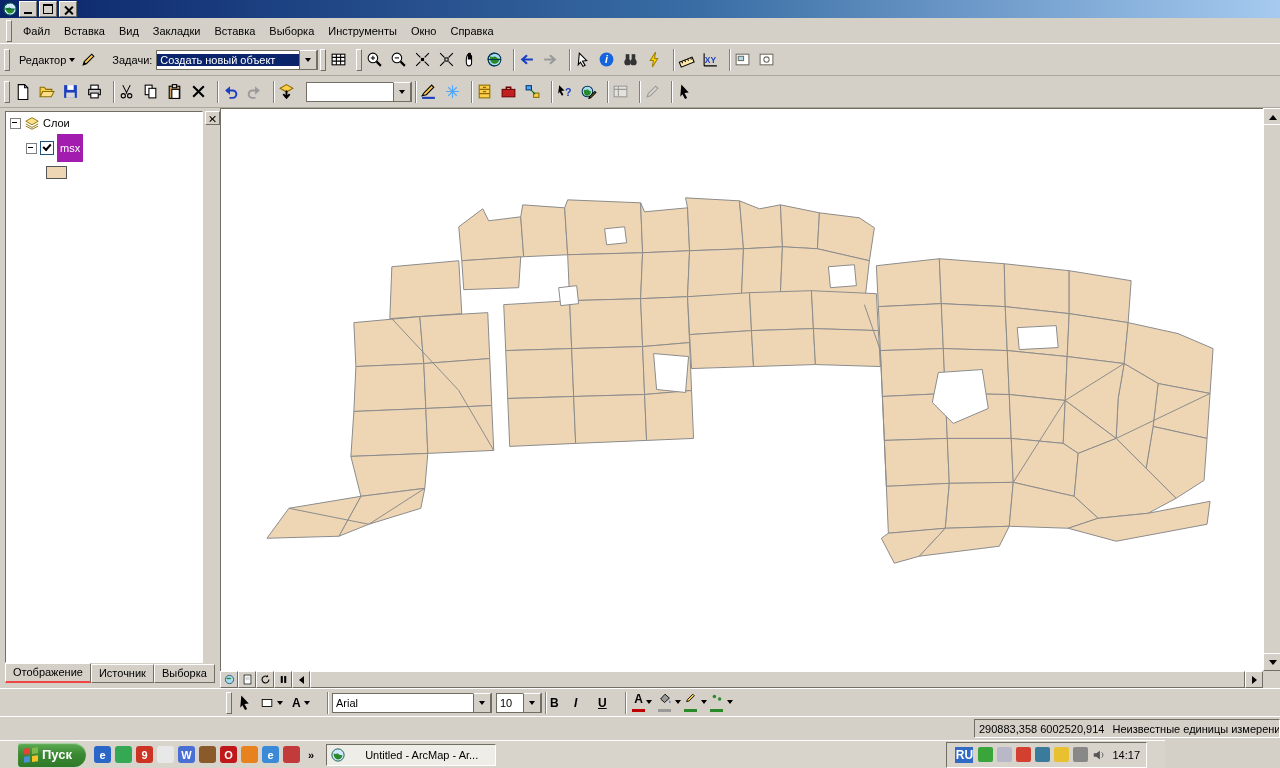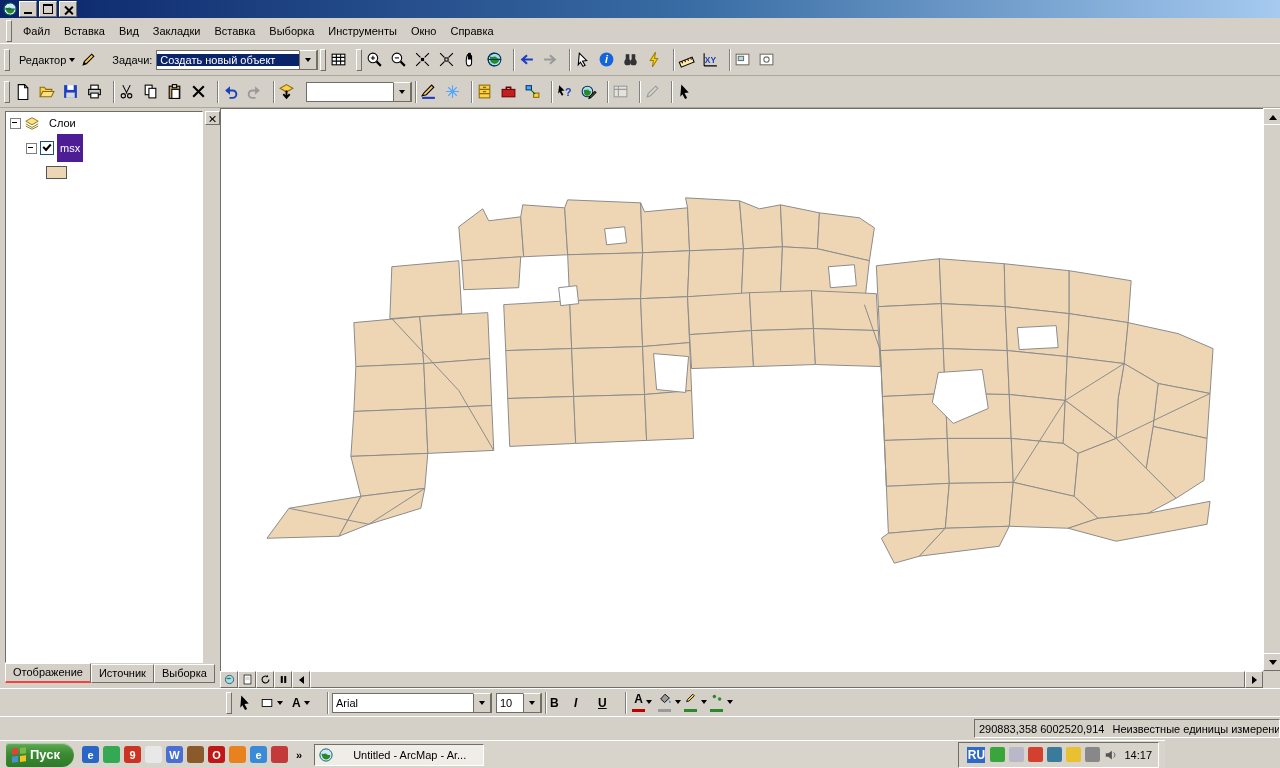--- a/index.html
+++ b/index.html
@@ -44,21 +44,21 @@
   .toc-white{position:absolute;left:5px;top:3px;width:198px;height:552px;background:#fff;box-sizing:border-box}
   .toc-strip{position:absolute;right:2px;top:3px;width:13px;height:552px}
   .toc-close{width:13px;height:12px;background:#d4d0c8;display:flex;align-items:center;justify-content:center}
   .toc-close .glyph-x{width:7px;height:7px}
   .toc-close .glyph-x:before,.toc-close .glyph-x:after{left:3px;height:8px;width:1.4px}
   .tree-row{display:flex;align-items:center;margin:4px 0 0 4px;white-space:nowrap}
   .pm{width:9px;height:9px;border:1px solid #808080;background:#fff;position:relative;flex:none;margin-right:3px}
   .pm:before{content:"";position:absolute;left:1px;top:3.5px;width:5px;height:1px;background:#000}
   .chk{width:12px;height:12px;border:1px solid #1c5180;background:#fff;position:relative;flex:none;margin-right:3px}
   .chk:before{content:"";position:absolute;left:2px;top:2px;width:6px;height:3px;border-left:2px solid #000;border-bottom:2px solid #000;transform:rotate(-48deg)}
-  .layer-sel{background:#4c1d95;color:#fff;padding:8px 3px}
+  .layer-sel{background:#a21caf;color:#fff;padding:8px 3px}
   .swatch{width:19px;height:11px;border:1px solid #555;margin-left:40px;margin-top:4px}
   .toc-tabs{position:absolute;left:5px;bottom:4px;display:flex}
   .toc-tab{height:17px;line-height:17px;padding:0 7px;background:#d4d0c8;border:1px solid #716f64;border-top:1px solid #fff;border-left-color:#fff;margin-right:0}
   .toc-tab.active{background:#d4d0c8;border-bottom:2px solid #ef4444;font-weight:normal;position:relative;top:-1px}
   .map-wrap{position:absolute;left:220px;top:0;width:1060px;height:580px}
   .map-canvas{position:absolute;left:0;top:0;width:1043px;height:563px;background:#fff;border-top:1px solid #716f64;border-left:1px solid #716f64;box-sizing:border-box}
   .map-canvas svg{width:100%;height:100%;display:block}
   .vscroll{position:absolute;right:0;top:0;width:17px;height:563px;background:#d4d0c8}
   .hscroll{position:absolute;left:0;bottom:0;width:1043px;height:17px;background:#d4d0c8;display:flex;align-items:center}
   .corner{position:absolute;right:0;bottom:0;width:17px;height:17px;background:#d4d0c8}
@@ -75,21 +75,21 @@
   
   .drawbar{position:absolute;left:0;top:688px;width:1280px;height:28px;display:flex;align-items:center;padding-left:224px;box-sizing:border-box;border-top:1px solid #fff}
   .colorbar{position:absolute;left:2px;bottom:2px;width:13px;height:3px}
   .colbtn{position:relative;width:26px;height:22px;display:flex;align-items:flex-start;justify-content:center}
 
   
   .statusbar{position:absolute;left:0;top:716px;width:1280px;height:24px;border-top:1px solid #fff}
   .status-cell{position:absolute;right:0;top:2px;width:306px;height:19px;line-height:19px;padding-left:4px;box-sizing:border-box;background:#d4d0c8;font-size:11px;white-space:nowrap;overflow:hidden}
 
   
-  .taskbar{position:absolute;left:0;top:740px;width:1165px;height:28px;background:#d8d4cc;border-top:1px solid #fff;display:flex;align-items:center;padding:0 6px;box-sizing:border-box}
+  .taskbar{position:absolute;left:0;top:740px;width:1165px;height:28px;background:#d8d4cc;border-top:1px solid #fff;display:flex;align-items:center;padding:0 18px;box-sizing:border-box}
   .startbtn{height:24px;padding:0 14px 0 6px;background:linear-gradient(#5eac56,#3c8a34 45%,#2f7a28);border-radius:3px 12px 12px 3px;color:#fff;font-weight:bold;font-size:13px;display:flex;align-items:center;flex:none;box-shadow:inset 0 1px 1px rgba(255,255,255,.5)}
   .flag{width:14px;height:14px;margin-right:4px;position:relative;transform:skewY(-6deg)}
   .flag i{position:absolute;width:6px;height:6px}
   .flag i:nth-child(1){left:0;top:0;background:#e34234}
   .flag i:nth-child(2){right:0;top:0;background:#7eb84a}
   .flag i:nth-child(3){left:0;bottom:0;background:#4a90d9}
   .flag i:nth-child(4){right:0;bottom:0;background:#f7c324}
   .ql{display:flex;align-items:center;margin-left:8px}
   .ql-icon{width:17px;height:17px;border-radius:3px;margin-right:4px;color:#fff;font-size:11px;font-weight:bold;display:flex;align-items:center;justify-content:center}
   .ql-more{margin:0 4px;font-weight:bold}
@@ -420,21 +420,21 @@
 
     <div class="toc">
       <div class="toc-white in">
         <div class="tree-row">
           <div class="pm"></div>
           <svg class="ic" style="width:16px;height:14px" viewBox="0 0 18 14">
               <path d="M9 1l7 4-7 4-7-4z" fill="#ffe08a" stroke="#8a6d00"></path>
               <path d="M2 8l7 4 7-4" fill="none" stroke="#8a6d00"></path>
               <path d="M2 10.5l7 3.5 7-3.5" fill="none" stroke="#8a6d00"></path>
             </svg>
-          <span style="margin-left:9px">Слои</span>
+          <span style="margin-left:3px">Слои</span>
         </div>
         <div class="tree-row" style="margin-left:20px">
           <div class="pm"></div>
           <div class="chk"></div>
           <span class="layer-sel">msx</span>
         </div>
         <div class="swatch" style="background: rgb(238, 214, 181);"></div>
       </div>
       <div class="toc-strip">
         <div class="toc-close out">

